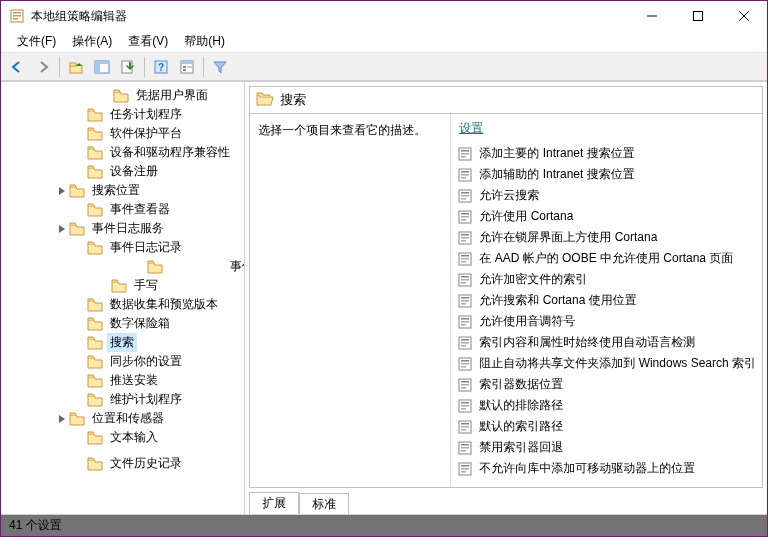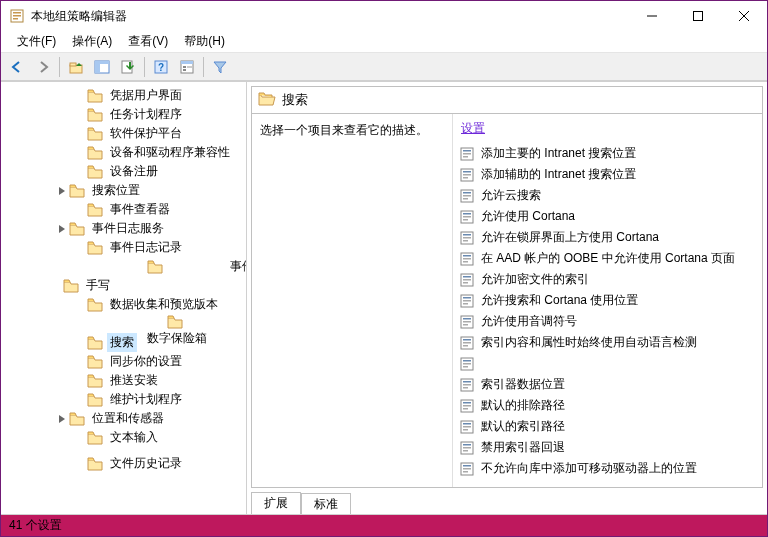--- a/index.html
+++ b/index.html
@@ -20,28 +20,28 @@
   .tree-row { display: flex; align-items: center; padding: 1px 0; font-size: 12px; height: 19px; white-space: nowrap; }
   .tree-row .expander { width: 14px; display: flex; justify-content: center; align-items: center; color: #888; font-size: 10px; }
   .tree-row .folder { width: 16px; height: 16px; margin-right: 4px; display: flex; align-items: center; justify-content: center; }
   .tree-row .label { padding: 1px 3px; }
   .tree-row.selected .label { background: #cce8ff; }
   .right { flex: 1; display: flex; flex-direction: column; position: relative; }
   .headerbar { height: 28px; background: #fff; border: 1px solid #c0c0c0; margin: 4px 4px 0 4px; display: flex; align-items: center; padding-left: 6px; gap: 6px; font-size: 13px; }
   .right-body { flex: 1; margin: 0 4px 0 4px; border: 1px solid #c0c0c0; border-top: none; display: flex; position: relative; }
   .desc-col { width: 200px; padding: 8px; font-size: 12px; }
   .settings-col { flex: 1; border-left: 1px solid #e0e0e0; overflow-y: scroll; }
-  .settings-head { padding: 6px 8px 6px 8px; font-size: 12px; text-decoration: underline; color: #6d28d9; }
+  .settings-head { padding: 6px 8px 6px 8px; font-size: 12px; text-decoration: underline; color: #0f766e; }
   .settings-list { }
   .setting-row { display: flex; align-items: center; padding: 2px 6px; font-size: 12px; gap: 6px; height: 21px; white-space: nowrap; }
   .setting-row .sicon { width: 16px; height: 16px; display: flex; align-items: center; justify-content: center; }
   .tabs-row { height: 24px; display: flex; align-items: flex-end; padding-left: 4px; border-top: 0; margin-top: 2px; }
   .tab { border: 1px solid #c0c0c0; border-bottom: none; padding: 2px 12px; font-size: 12px; background: #fff; margin-right: 0px; position: relative; top: 1px; }
   .tab.active { background: #fff; border-bottom: 1px solid #fff; z-index: 2; }
-  .statusbar { height: 22px; background: #be185d; display: flex; align-items: center; padding-left: 8px; font-size: 12px; border-top: 1px solid #d0d0d0; }
+  .statusbar { height: 22px; background: #737373; display: flex; align-items: center; padding-left: 8px; font-size: 12px; border-top: 1px solid #d0d0d0; }
   .folder-svg { width: 16px; height: 14px; }
   .setting-svg { width: 14px; height: 14px; }
   .open-folder-svg { width: 18px; height: 16px; }
 </style>
 </head>
 <body>
 
 <div class="window">
 
   <div class="titlebar">
@@ -132,21 +132,21 @@
         <svg width="16" height="16">
           <path d="M2 3 L14 3 L9 9 L9 14 L7 12 L7 9 Z" fill="#a8c8e8" stroke="#5a8ad0"></path>
         </svg>
       </div>
   </div>
 
   <div class="body">
 
     <div class="tree-pane">
       <div class="tree-content" id="tree-content">
-          <div class="tree-row" style="padding-left: 72px;">
+          <div class="tree-row" style="padding-left: 98px;">
             <span class="expander"></span>
             <span class="folder">
               <svg class="folder-svg" viewBox="0 0 16 14">
                 <path d="M1 3 L1 13 L15 13 L15 5 L8 5 L7 3 Z" fill="#ffe9a8" stroke="#c89850"></path>
                 <path d="M1 3 L1 1 L6 1 L7 3" fill="#ffd870" stroke="#c89850"></path>
               </svg>
             </span>
             <span class="label">凭据用户界面</span>
           </div>
           <div class="tree-row" style="padding-left: 72px;">
@@ -240,41 +240,41 @@
           <div class="tree-row" style="padding-left: 72px; justify-content: space-between;">
             <span class="expander"></span>
             <span class="folder">
               <svg class="folder-svg" viewBox="0 0 16 14">
                 <path d="M1 3 L1 13 L15 13 L15 5 L8 5 L7 3 Z" fill="#ffe9a8" stroke="#c89850"></path>
                 <path d="M1 3 L1 1 L6 1 L7 3" fill="#ffd870" stroke="#c89850"></path>
               </svg>
             </span>
             <span class="label">事件转发</span>
           </div>
-          <div class="tree-row" style="padding-left: 48px;">
+          <div class="tree-row" style="padding-left: 96px;">
             <span class="expander"></span>
             <span class="folder">
               <svg class="folder-svg" viewBox="0 0 16 14">
                 <path d="M1 3 L1 13 L15 13 L15 5 L8 5 L7 3 Z" fill="#ffe9a8" stroke="#c89850"></path>
                 <path d="M1 3 L1 1 L6 1 L7 3" fill="#ffd870" stroke="#c89850"></path>
               </svg>
             </span>
             <span class="label">手写</span>
           </div>
           <div class="tree-row" style="padding-left: 72px;">
             <span class="expander"></span>
             <span class="folder">
               <svg class="folder-svg" viewBox="0 0 16 14">
                 <path d="M1 3 L1 13 L15 13 L15 5 L8 5 L7 3 Z" fill="#ffe9a8" stroke="#c89850"></path>
                 <path d="M1 3 L1 1 L6 1 L7 3" fill="#ffd870" stroke="#c89850"></path>
               </svg>
             </span>
             <span class="label">数据收集和预览版本</span>
           </div>
-          <div class="tree-row" style="padding-left: 72px; flex-direction: column;">
+          <div class="tree-row" style="padding-left: 72px;">
             <span class="expander"></span>
             <span class="folder">
               <svg class="folder-svg" viewBox="0 0 16 14">
                 <path d="M1 3 L1 13 L15 13 L15 5 L8 5 L7 3 Z" fill="#ffe9a8" stroke="#c89850"></path>
                 <path d="M1 3 L1 1 L6 1 L7 3" fill="#ffd870" stroke="#c89850"></path>
               </svg>
             </span>
             <span class="label">数字保险箱</span>
           </div>
           <div class="tree-row selected" style="padding-left: 72px;">
@@ -483,20 +483,21 @@
               </div>
               <div class="setting-row">
                 <span class="sicon">
                   <svg class="setting-svg" viewBox="0 0 14 14">
                     <rect x="1" y="1" width="12" height="12" fill="#fff" stroke="#888"></rect>
                     <rect x="3" y="3" width="8" height="1.5" fill="#6a8ab0"></rect>
                     <rect x="3" y="6" width="8" height="1.5" fill="#aaa"></rect>
                     <rect x="3" y="9" width="5" height="1.5" fill="#aaa"></rect>
                   </svg>
                 </span>
+                <span>阻止自动将共享文件夹添加到 Windows Search 索引</span>
               </div>
               <div class="setting-row">
                 <span class="sicon">
                   <svg class="setting-svg" viewBox="0 0 14 14">
                     <rect x="1" y="1" width="12" height="12" fill="#fff" stroke="#888"></rect>
                     <rect x="3" y="3" width="8" height="1.5" fill="#6a8ab0"></rect>
                     <rect x="3" y="6" width="8" height="1.5" fill="#aaa"></rect>
                     <rect x="3" y="9" width="5" height="1.5" fill="#aaa"></rect>
                   </svg>
                 </span>

